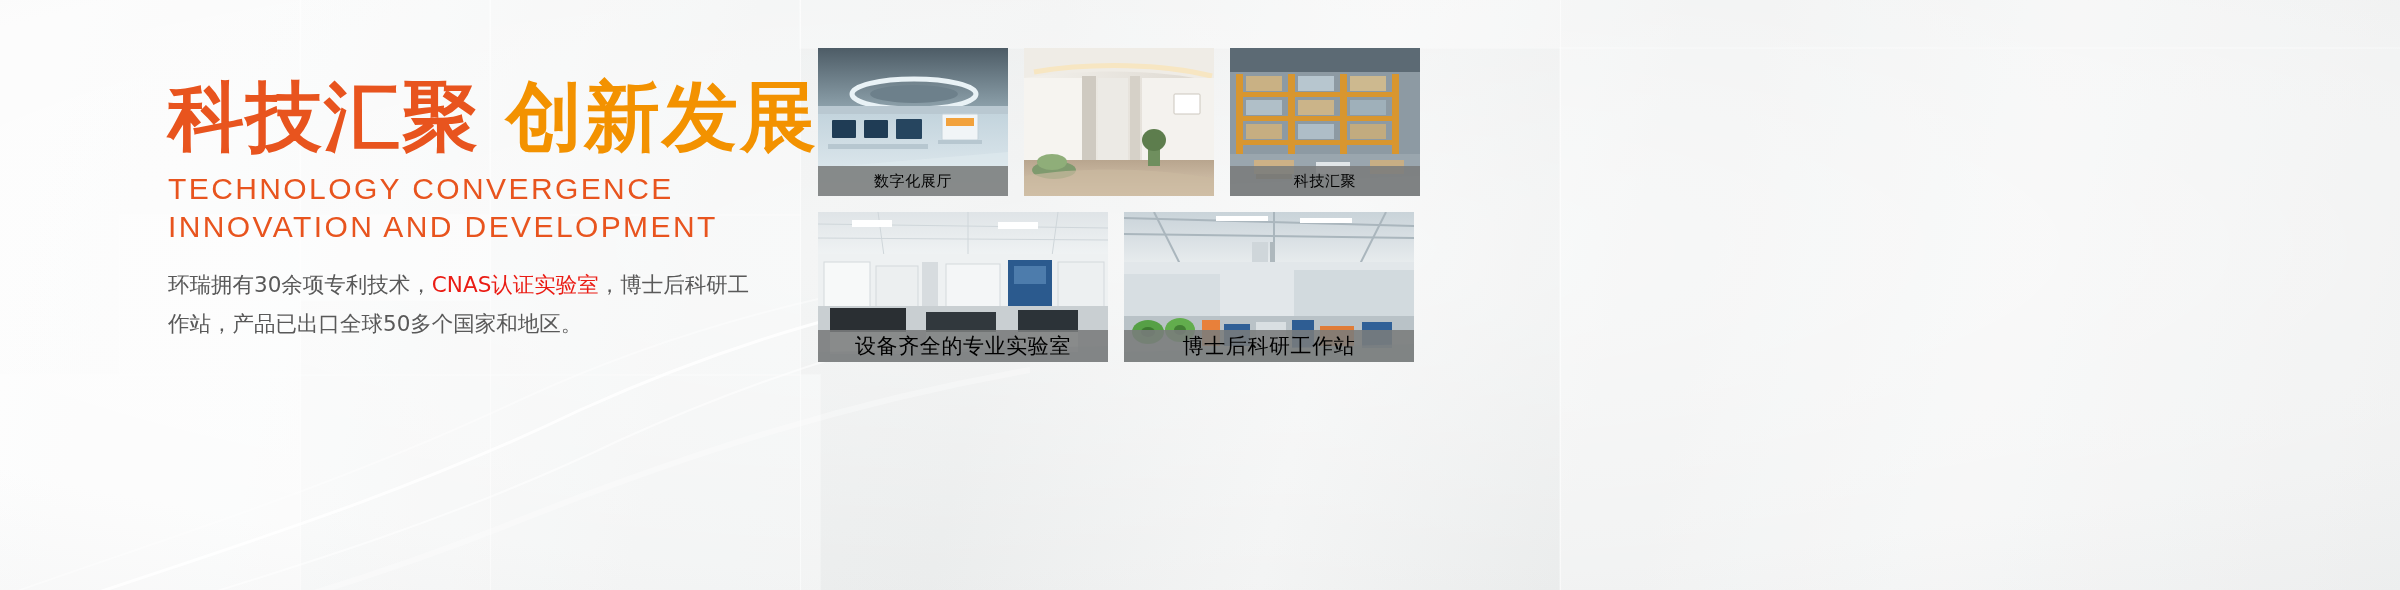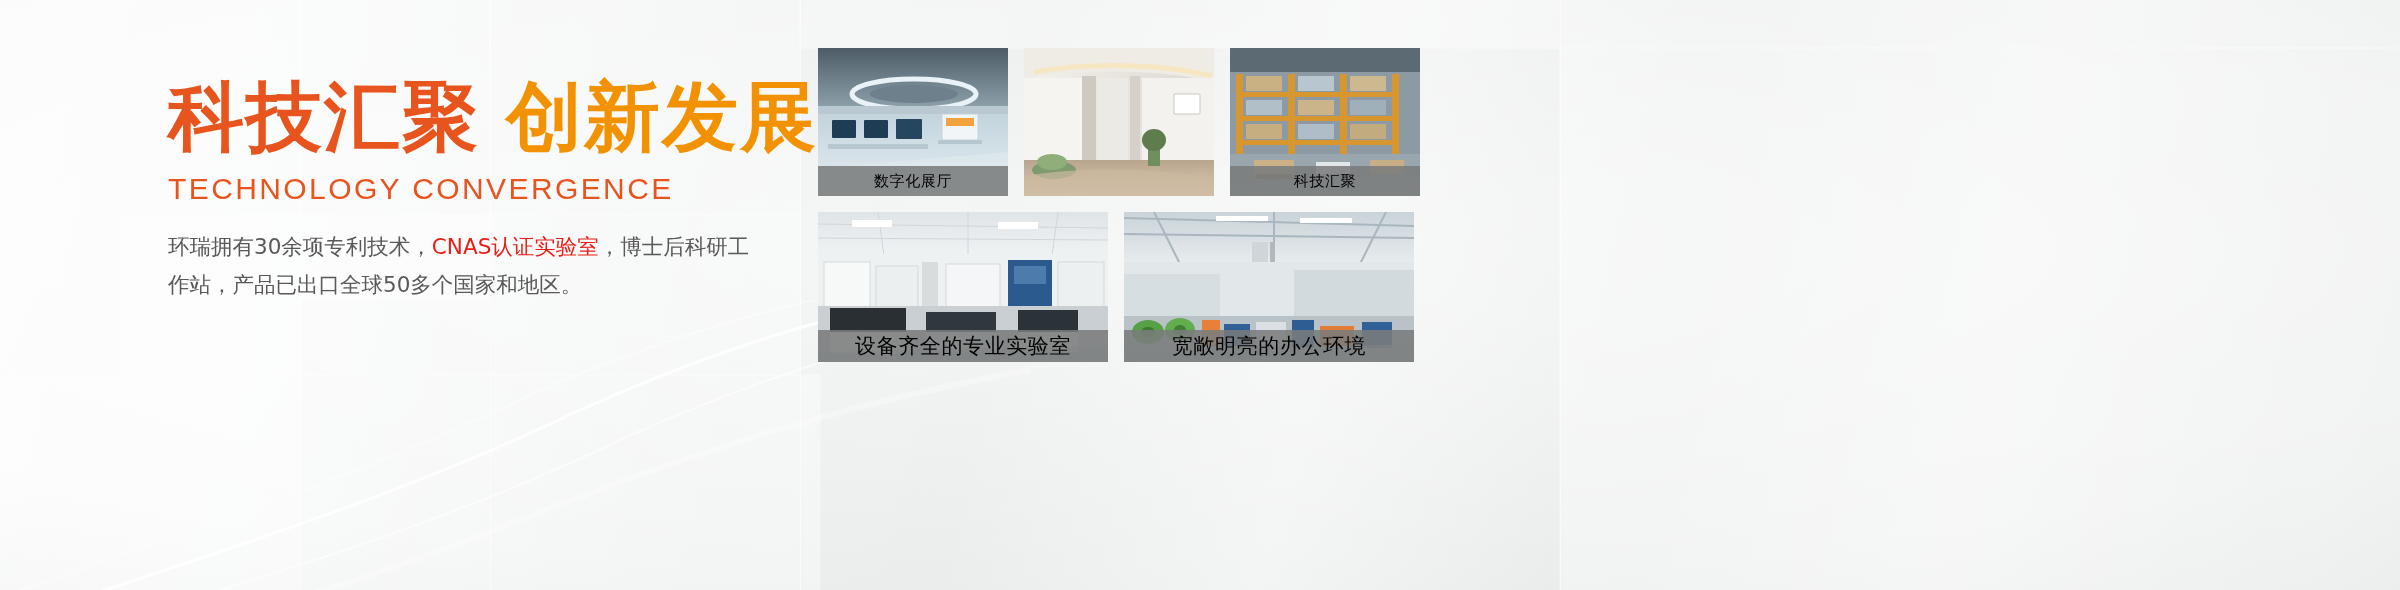--- a/index.html
+++ b/index.html
@@ -190,20 +190,21 @@
   </div>
 
   <div class="copy">
 
     <div class="headline">
       <span class="h-a">科技汇聚</span><span class="h-b">创新发展</span>
     </div>
 
     <div class="subline">
       <span class="ln1">TECHNOLOGY CONVERGENCE</span>
+      <span class="ln2">INNOVATION AND DEVELOPMENT</span>
     </div>
 
     <div class="paragraph"><span>环瑞拥有30余项专利技术，</span><span class="hl">CNAS认证实验室</span><span>，博士后科研工作站，产品已出口全球50多个国家和地区。</span></div>
   </div>
 
   <div class="grid">
 
     <div class="grid-row row1">
 
       <div class="card">
@@ -385,17 +386,17 @@
               <rect x="78" y="108" width="18" height="26" fill="#e8803a"></rect>
               <rect x="100" y="112" width="26" height="22" fill="#2f5f96"></rect>
               <rect x="132" y="110" width="30" height="24" fill="#d9dfe2"></rect>
               <rect x="168" y="108" width="22" height="28" fill="#2e5d93"></rect>
               <rect x="196" y="114" width="34" height="20" fill="#e07c37"></rect>
               <rect x="238" y="110" width="30" height="26" fill="#306097"></rect>
             </g>
             <path d="M0,140 L290,132 L290,150 L0,150 Z" fill="#a7b1b7" opacity="0.6"></path>
           </svg>
         </div>
-        <div class="cap">宽敞明亮的办公环境</div>
+        <div class="cap">博士后科研工作站</div>
       </div>
     </div>
   </div>
 </div>
 
 </body></html>

